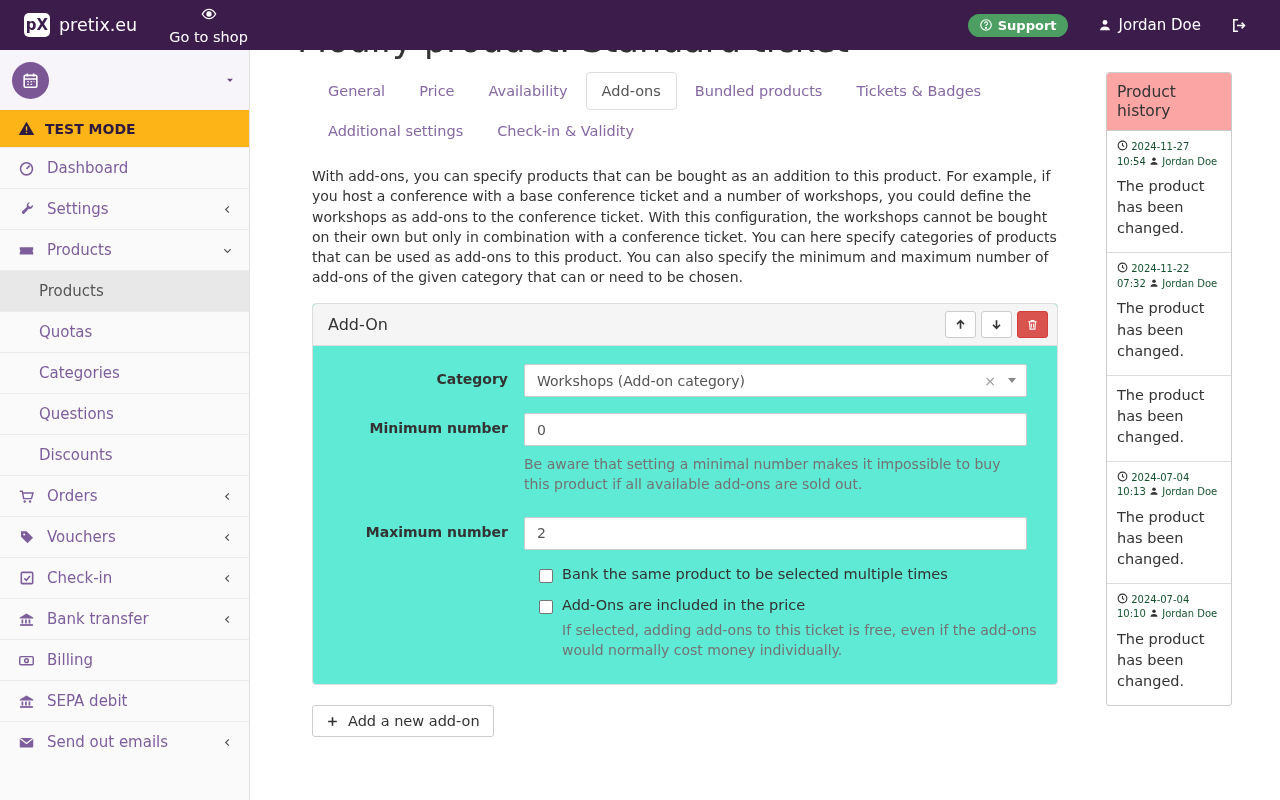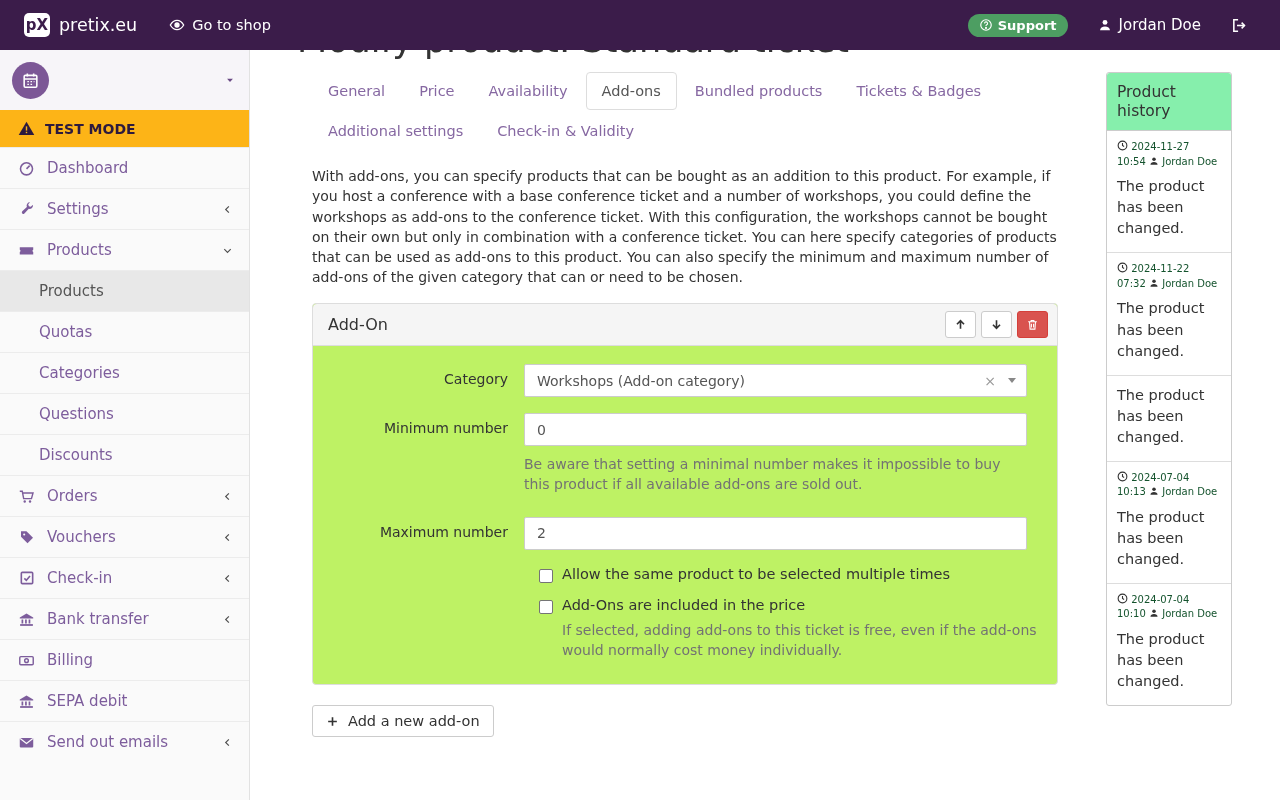--- a/index.html
+++ b/index.html
@@ -18,21 +18,21 @@
     display:flex; align-items:center; padding:0 24px;
   }
   .brand { display:flex; align-items:center; gap:9px; cursor:pointer; }
   .brand-logo {
     width:26px; height:24px; background:#fff; border-radius:5px;
     display:flex; align-items:center; justify-content:center;
     color:#3b1c4a; font-weight:bold; font-size:15px; line-height:1;
   }
   .brand-name { font-size:17.5px; color:#fff; }
   .nav-link { display:flex; align-items:center; gap:7px; color:#fff; font-size:14.5px; cursor:pointer; }
-  .go-shop { margin-left:32px; }
+  .go-shop { margin-left:32px;flex-direction:column; }
   .nav-right { margin-left:auto; display:flex; align-items:center; gap:30px; padding-right:8px; }
   .support-pill {
     background:#4d9e62; color:#fff; font-weight:bold; font-size:13px;
     border-radius:12px; padding:4px 11px; display:flex; align-items:center; gap:5px; cursor:pointer;
   }
   .user-menu { display:flex; align-items:center; gap:7px; font-size:15px; cursor:pointer; }
 
   
   .sidebar {
     position:fixed; top:50px; left:0; bottom:0; width:250px;
@@ -75,36 +75,36 @@
 
   .tabs { display:flex; flex-wrap:wrap; margin:0 0 14px; }
   .tab {
     padding:10px 15px; margin:0 2px 2px 0; font-size:14.5px; color:#8668a2;
     border:1px solid transparent; border-radius:4px; cursor:pointer; white-space:nowrap;
   }
   .tab.active { background:#fff; border-color:#ddd; color:#555; }
 
   .intro { font-size:14px; line-height:1.44; margin:4px 0 16px; color:#333; }
 
-  .panel { border:1px solid #ddd; border-radius:4px; background:#bef264; margin-bottom:20px; }
+  .panel { border:1px solid #ddd; border-radius:4px; background:#5eead4; margin-bottom:20px; }
   .panel-head {
     background:#f5f5f5; border-bottom:1px solid #ddd; border-radius:4px 4px 0 0;
     display:flex; align-items:center; padding:7px 9px 7px 15px; min-height:38px;
   }
   .panel-title { font-size:16px; color:#333; }
   .panel-actions { margin-left:auto; display:flex; gap:5px; }
   .btn-icon {
     width:31px; height:27px; background:#fff; border:1px solid #ccc; border-radius:3px;
     display:flex; align-items:center; justify-content:center; color:#333; cursor:pointer;
   }
   .btn-icon.danger { background:#d9534f; border-color:#d43f3a; color:#fff; }
 
   .panel-body { padding:18px 15px 24px; }
   .form-row { display:flex; margin-bottom:16px; }
-  .form-label { width:180px; flex-shrink:0; text-align:right; font-weight:normal; font-size:14px; padding-top:7px; }
+  .form-label { width:180px; flex-shrink:0; text-align:right; font-weight:bold; font-size:14px; padding-top:7px; }
   .form-col { margin-left:16px; width:503px; }
 
   .select2 {
     height:33px; border:1px solid #ccc; border-radius:2px; background:#fff;
     display:flex; align-items:center; padding:0 10px 0 12px; font-size:14px; color:#555; cursor:pointer;
   }
   .select2 .sel-text { flex:1; }
   .sel-clear { color:#999; font-size:14px; padding:0 6px; cursor:pointer; }
   .sel-caret {
     width:0; height:0; border-left:4px solid transparent; border-right:4px solid transparent;
@@ -126,21 +126,21 @@
 
   .btn-default {
     display:inline-flex; align-items:center; gap:9px; background:#fff;
     border:1px solid #ccc; border-radius:3px; padding:7px 13px; font-size:14.5px;
     color:#333; cursor:pointer; font-family:inherit;
   }
 
   
   .history { width:126px; margin-left:auto; border:1px solid #ccc; border-radius:3px; background:#fff; }
   .history-head {
-    background:#86efac; border-bottom:1px solid #ccc; border-radius:3px 3px 0 0;
+    background:#fca5a5; border-bottom:1px solid #ccc; border-radius:3px 3px 0 0;
     padding:10px 10px; font-size:15.5px; line-height:1.2; color:#333;
   }
   .history-entry { padding:9px 10px 13px; }
   .history-entry + .history-entry { border-top:1px solid #ddd; }
   .history-meta { font-size:10px; color:#14532d; line-height:1.45; margin-bottom:7px; }
   .history-meta svg { display:inline-block; vertical-align:-1px; }
   .history-text { font-size:14.5px; line-height:1.45; color:#333; }
 </style>
 </head>
 <body>
@@ -432,21 +432,21 @@
           <div class="form-row" style="margin-top:22px;">
             <div class="form-label">Maximum number</div>
             <div class="form-col">
               <input class="text-input" type="text" value="2" style="">
             </div>
           </div>
 
           <div class="check-row" style="margin-top:16px;">
             <label class="check-label">
               <input type="checkbox" style="">
-              <span>Allow the same product to be selected multiple times</span>
+              <span>Bank the same product to be selected multiple times</span>
             </label>
           </div>
 
           <div class="check-row" style="margin-bottom:0;">
             <div>
               <label class="check-label">
                 <input type="checkbox" style="">
                 <span>Add-Ons are included in the price</span>
               </label>
               <p class="check-help">If selected, adding add-ons to this ticket is free, even if the add-ons would normally cost money individually.</p>

